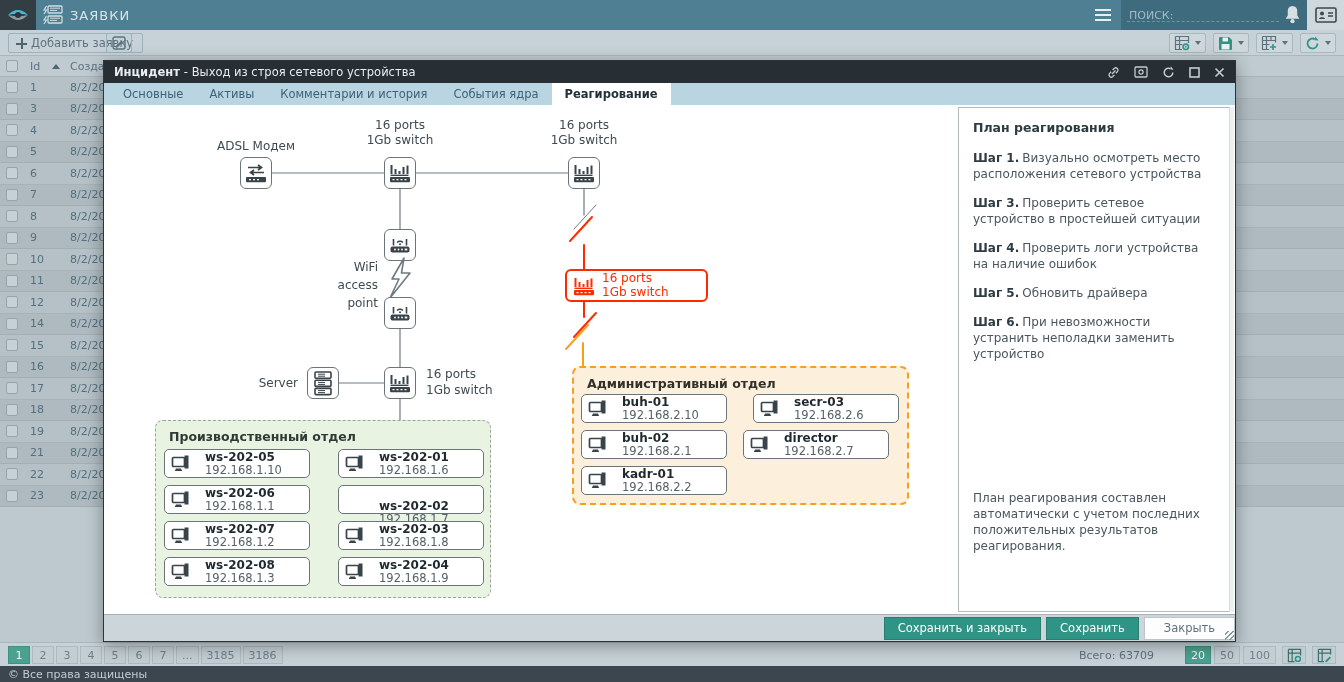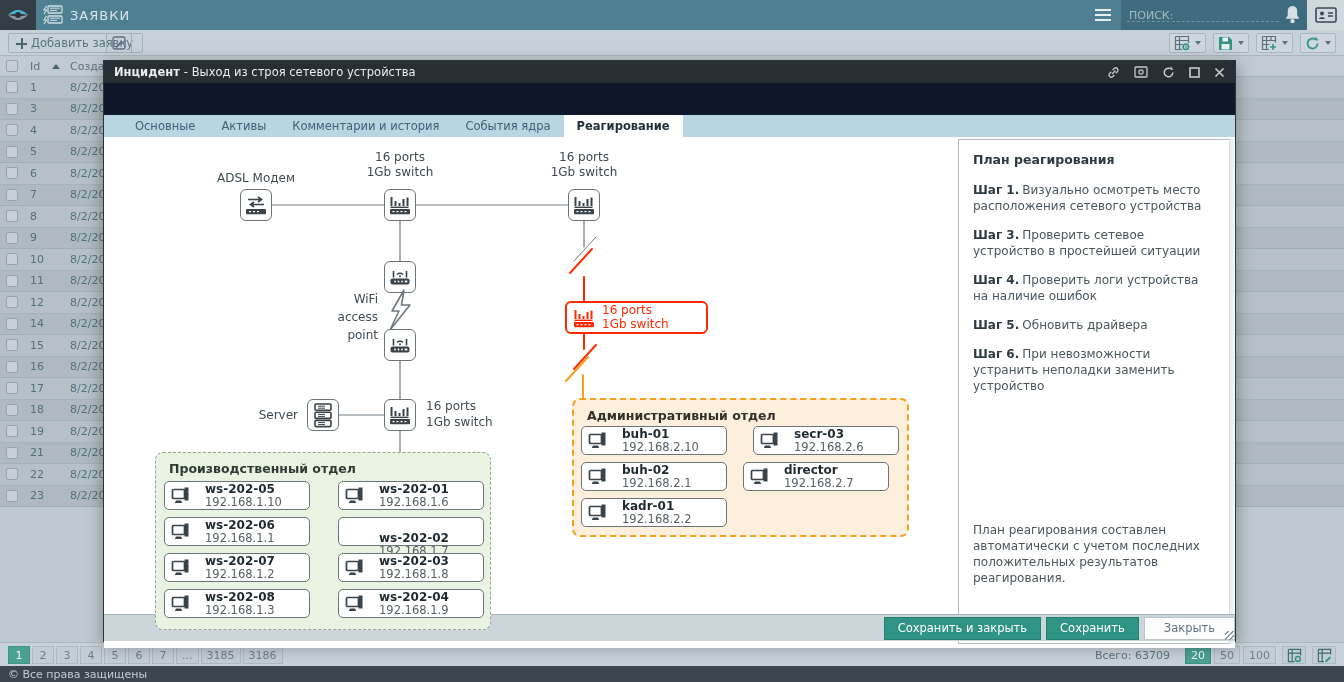--- a/index.html
+++ b/index.html
@@ -43,31 +43,31 @@
   .col-cr { flex:1; display:flex; align-items:center; padding-left:3px; }
   .cb { width:12px; height:12px; border:1px solid #93a4ac; background:#c6d0d5; border-radius:2px; }
   .sortup { width:0; height:0; border-left:4px solid transparent; border-right:4px solid transparent; border-bottom:5px solid #4d6570; margin-left:12px; }
 
   
   .pagbar { position:absolute; left:0; top:642px; width:1344px; height:24px; background:#c7d2d8; border-top:1px solid #aab8be; }
   .pages { position:absolute; left:8px; top:3px; display:flex; gap:2px; }
   .pg { min-width:22px; height:18px; padding:0 5px; display:flex; align-items:center; justify-content:center; font-size:11px; color:#6e8089; border:1px solid #adbac0; background:#c3ced4; cursor:pointer; }
   .pg.active { background:#4aa18f; color:#f2f7f5; border-color:#3f9180; }
   .pagright { position:absolute; right:8px; top:3px; display:flex; align-items:center; gap:3px; }
-  .total { font-size:11px; color:#5d7280; margin-right:12px; }
+  .total { font-size:11px; color:#5d7280; margin-right:28px; }
   .pbtn { width:24px; height:18px; display:flex; align-items:center; justify-content:center; border:1px solid #adbac0; background:#c3ced4; cursor:pointer; margin-left:3px; }
   .footer { position:absolute; left:0; top:666px; width:1344px; height:16px; background:#3c464e; color:#c2cdd3; font-size:11px; display:flex; align-items:center; padding-left:8px; }
 
   
-  .modal { position:absolute; left:103px; top:60px; width:1133px; height:582px; background:#0f172a; border:1px solid #2c343a; box-shadow:0 4px 16px rgba(0,0,0,.35); }
+  .modal { position:absolute; left:103px; top:60px; width:1133px; height:582px; background:#fef9c3; border:1px solid #2c343a; box-shadow:0 4px 16px rgba(0,0,0,.35); }
   .mtitle { height:22px; background:#272e34; color:#e8eef1; font-size:11.5px; display:flex; align-items:center; padding:0 10px; }
   .mtitle b { margin-right:4px; }
   .mico { display:flex; gap:14px; margin-left:auto; align-items:center; }
   .mico span { display:flex; cursor:pointer; }
-  .mtabs { height:22px; background:#b8d5e1; display:flex; padding-left:18px; font-size:11.5px; color:#41607a;margin-top:32px; }
+  .mtabs { height:22px; background:#b8d5e1; display:flex; padding-left:6px; font-size:11.5px; color:#41607a; }
   .tab { padding:4px 13px 0 13px; cursor:pointer; }
   .tab.active { background:#fff; color:#223038; font-weight:bold; }
   .mcontent { position:relative; height:511px; background:#fff; overflow:hidden; }
   .mfooter { position:absolute; left:0; bottom:0; width:100%; height:27px; background:#cbd5da; border-top:1px solid #a5b2b9; display:flex; justify-content:flex-end; align-items:center; gap:5px; padding-right:0; }
   .btn-teal { background:#2f9485; color:#fff; border:1px solid #27806f; font-size:11.5px; height:23px; padding:0 13px; font-family:inherit; cursor:pointer; }
   .btn-plain { background:#fdfdfd; color:#5d7280; border:1px solid #bcc5ca; font-size:11.5px; height:23px; padding:0 19px; font-family:inherit; cursor:pointer; }
   .grip { position:absolute; right:1px; bottom:1px; width:9px; height:9px; background:
     repeating-linear-gradient(135deg, transparent 0 2px, #8b99a0 2px 3.5px); cursor:nwse-resize; }
 
   

